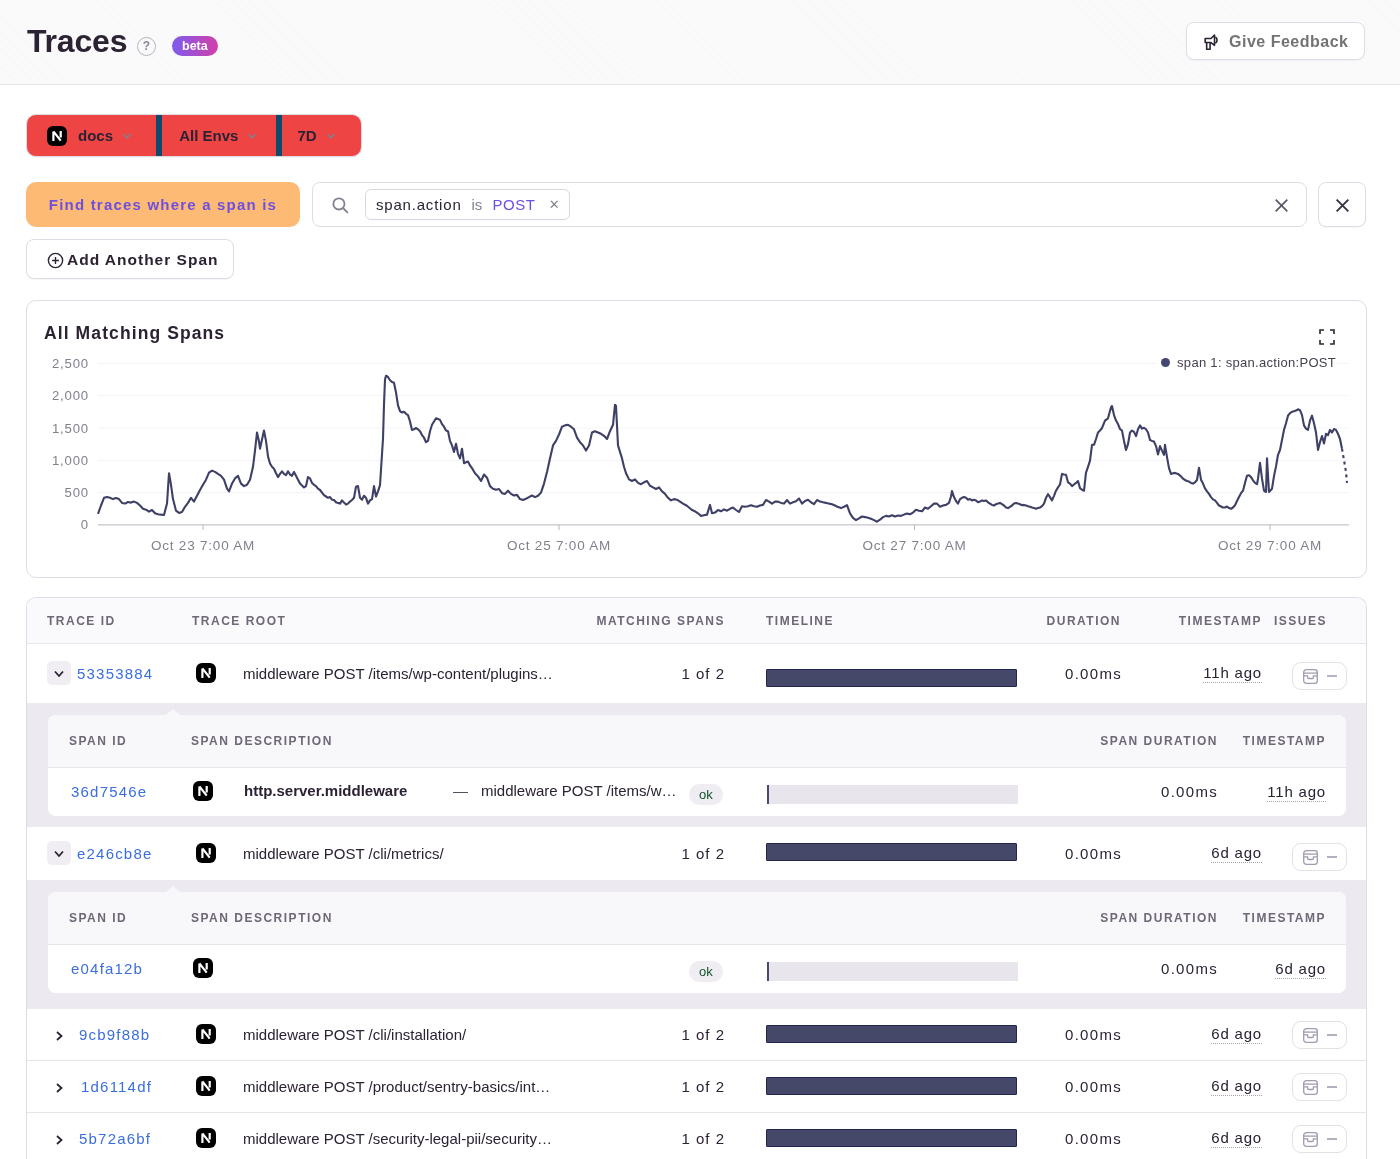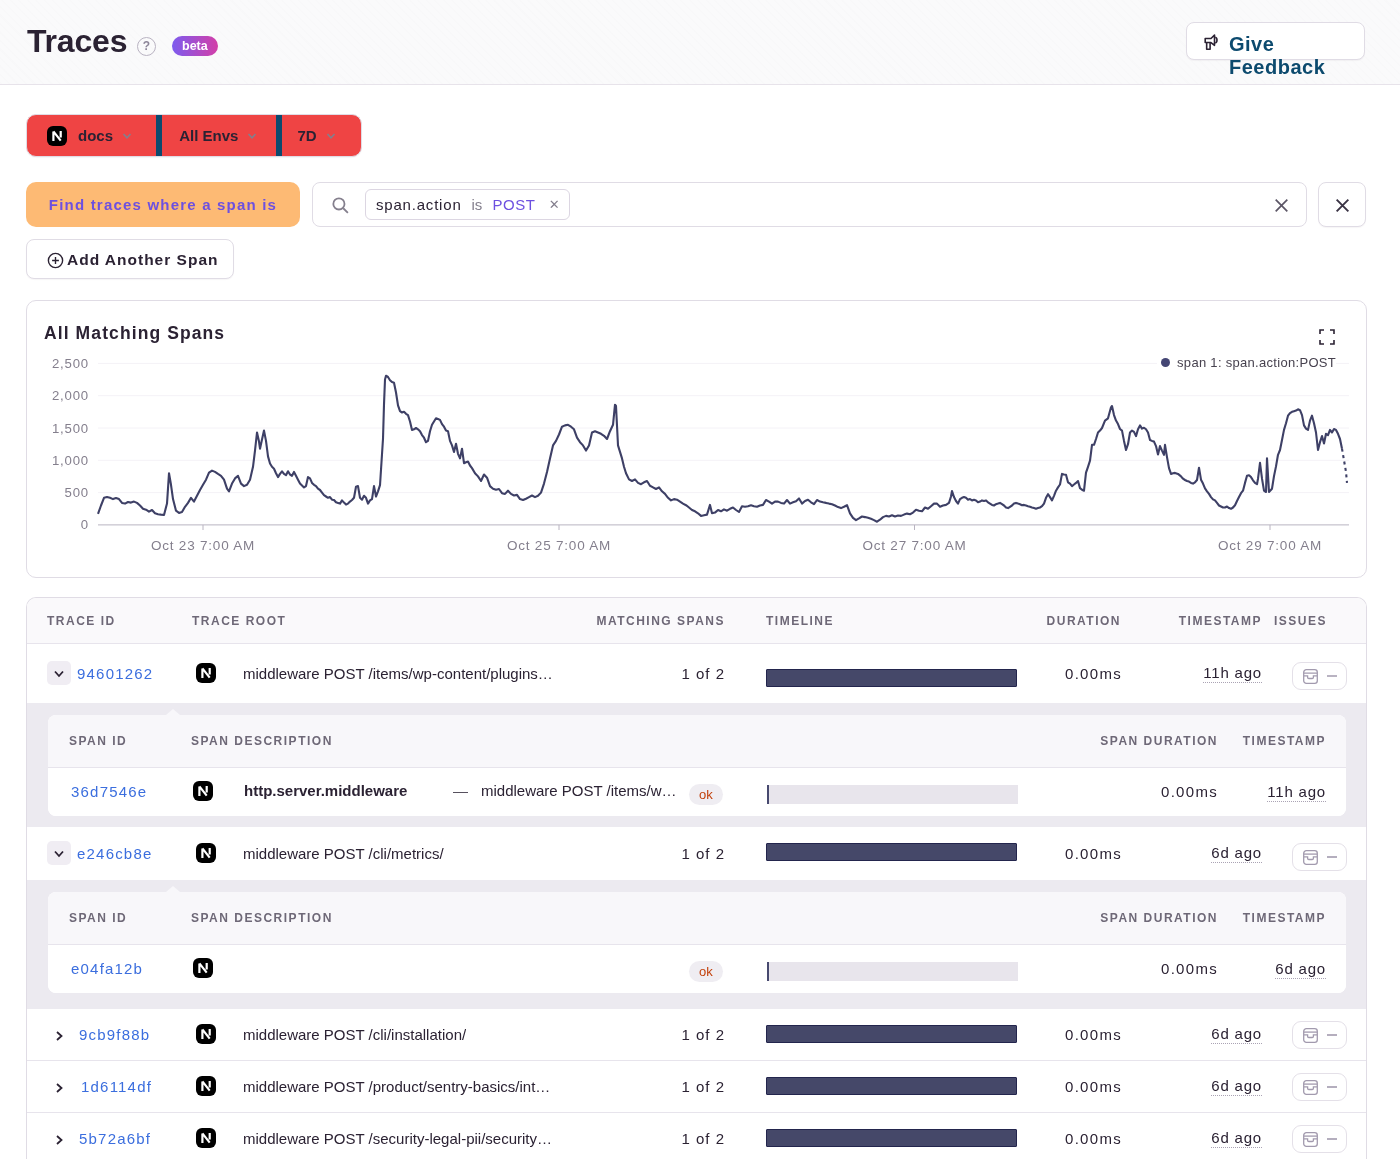--- a/index.html
+++ b/index.html
@@ -11,21 +11,21 @@
   background-image:repeating-linear-gradient(45deg, rgba(43,34,51,0.008) 0 1.5px, transparent 1.5px 6px);
   border-bottom:1px solid #e7e3ea; }
 .title { position:absolute; left:27px; top:23px; font-size:32px; font-weight:700; color:#2b2233; letter-spacing:-0.2px; }
 .help { position:absolute; left:137px; top:37px; width:19px; height:19px; border-radius:50%;
   border:1.5px solid #b9b3c2; color:#8d8699; font-size:12px; font-weight:700; text-align:center; line-height:16px; }
 .beta { position:absolute; left:172px; top:36px; height:20px; padding:0 10px; border-radius:10px;
   background:linear-gradient(90deg,#7d5bee,#d33fa8); color:#fff; font-size:12.5px; font-weight:700; line-height:20px; }
 .feedback { position:absolute; left:1186px; top:22px; width:179px; height:38px; background:#fff;
   border:1px solid #e0dce5; border-radius:8px; box-shadow:0 1px 1px rgba(43,34,51,0.04); }
 .feedback svg { position:absolute; left:16px; top:9px; }
-.feedback span { position:absolute; left:42px; top:10px; font-size:20px; font-weight:700; color:#0c4a6e; letter-spacing:0.5px; }
+.feedback span { position:absolute; left:42px; top:10px; font-size:16px; font-weight:700; color:#737373; letter-spacing:0.5px; }
 
 .filterbar { position:absolute; left:26px; top:114px; width:336px; height:43px; background:#ef4444;
   border:1px solid #e0dce5; border-radius:10px; box-shadow:0 1px 1px rgba(43,34,51,0.04);
   display:flex; align-items:center; }
 .fseg { display:flex; align-items:center; height:100%; }
 .fs1 { width:130px; padding-left:20px; }
 .fs2 { width:121px; padding-left:17px; }
 .fs3 { width:85px; padding-left:15px; }
 .fseg + .fseg { border-left:6px solid #0c4a6e; }
 .fseg b { font-size:15px; font-weight:700; color:#2b2233; margin-right:9px; }
@@ -89,21 +89,21 @@
 .chead { position:relative; height:53px; background:#f8f7fa; border-bottom:1px solid #e7e4ec; border-radius:8px 8px 0 0; }
 .chc { position:absolute; top:0; height:53px; line-height:53px; font-size:12px; font-weight:700;
   color:#6e6877; letter-spacing:1.5px; }
 .crow { position:relative; height:48px; background:#fff; border-radius:0 0 8px 8px; }
 .spanid { position:absolute; left:23px; top:15px; font-size:15px; color:#3b6ede; letter-spacing:1.2px; }
 .sdesc { position:absolute; left:196px; top:14px; font-size:15px; white-space:nowrap; }
 .sdesc b { font-weight:700; display:inline-block; width:196px; vertical-align:bottom; }
 .sdesc .dash { color:#57515e; margin:0 13px; }
 .spath { display:inline-block; max-width:200px; overflow:hidden; text-overflow:ellipsis; white-space:nowrap; vertical-align:bottom; }
 .okpill { position:absolute; left:641px; top:16px; height:21px; padding:0 10px; background:#efedf2;
-  border-radius:11px; font-size:13px; color:#c2410c; line-height:21px; }
+  border-radius:11px; font-size:13px; color:#14532d; line-height:21px; }
 .sbar { position:absolute; left:719px; top:17px; width:251px; height:19px; background:#e8e5ec; }
 .sbar i { position:absolute; left:0; top:0; width:2px; height:19px; background:#47496f; }
 .sdur { position:absolute; top:15px; font-size:15px; letter-spacing:1.3px; }
 .sts { position:absolute; top:15px; font-size:15px; border-bottom:1px dotted #aaa3b4; padding-bottom:1px; letter-spacing:0.8px; }
 .rborder { border-bottom:1px solid #e7e4ec; }
 </style>
 </head>
 <body>
 <div class="pagehead">
   <div class="title">Traces</div>
@@ -224,21 +224,21 @@
     <div class="hc" style="right:104px;">TIMESTAMP</div>
     <div class="hc" style="left:1247px;">ISSUES</div>
   </div>
 
   <div class="trow" style="height:59px;">
     <div class="chevbox" style="top:17px;">
         <svg width="12" height="12" viewBox="0 0 12 12" fill="none" stroke="#2b2233" stroke-width="1.8">
           <path d="M2 3.5 L6 8 L10 3.5"></path>
         </svg>
       </div>
-    <div class="traceid" style="left:50px; top:21px;">94601262</div>
+    <div class="traceid" style="left:50px; top:21px;">53353884</div>
     <div class="nicon" style="left:169px; top:19px;">
         <svg width="20" height="20" viewBox="0 0 20 20" fill="none" stroke="#fff" stroke-width="2.2">
           <path d="M6.4 14.9 V5.4 M13.7 5.1 V11.5 M6.4 5.4 L13.7 14.6"></path>
         </svg>
       </div>
     <div class="rowdesc" style="left:216px; top:21px;">middleware POST /items/wp-content/plugins/wp-automatic/inc/csv.php</div>
     <div class="nof" style="right:641px; top:21px;">1 of 2</div>
     <div class="bar" style="top:25px;"></div>
     <div class="dur" style="right:244px; top:21px;">0.00ms</div>
     <div class="tsx" style="right:104px; top:20px;">11h ago</div>

